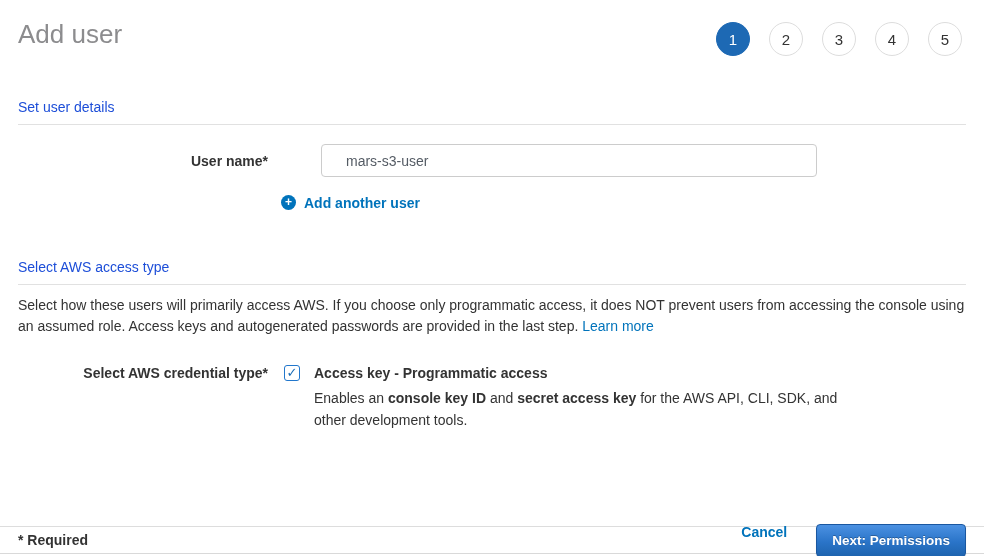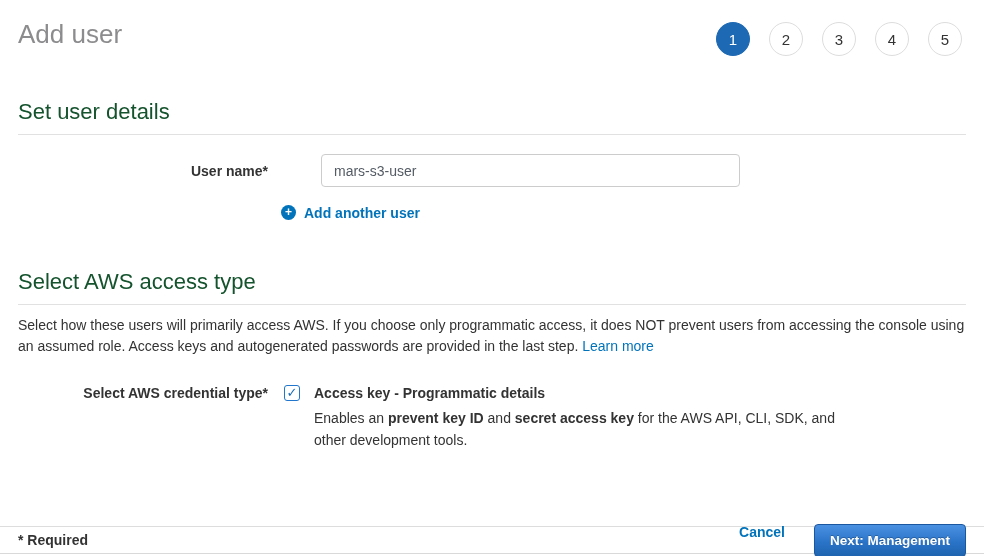--- a/index.html
+++ b/index.html
@@ -47,23 +47,23 @@
   }
   .step-circle.active {
     background: #1d69b4;
     border-color: #1d69b4;
     color: #fff;
   }
 
   
   .content { padding: 0 18px; }
   .section-heading {
-    font-size: 22px;
+    font-size: 14px;
     font-weight: 400;
-    color: #14532d;
+    color: #1d4ed8;
     padding-bottom: 9px;
     border-bottom: 1px solid #e1e1e1;
   }
   .section-heading.first { margin-top: 43px; }
   .section-heading.second { margin-top: 48px; }
   .intro {
     margin-top: 10px;
     font-size: 14px;
     line-height: 21px;
     color: #333;
@@ -84,25 +84,25 @@
   .field-label-col {
     width: 250px;
     text-align: right;
     font-size: 14px;
     font-weight: bold;
     color: #333;
     flex-shrink: 0;
   }
   .username-input {
     margin-left: 13px;
-    width: 419px;
+    width: 496px;
     height: 33px;
     border: 1px solid #ccc;
     border-radius: 4px;
-    padding: 0 12px;
+    padding: 0 24px;
     font-size: 14px;
     color: #545b64;
     font-family: "Liberation Sans", "DejaVu Sans", sans-serif;
     outline: none;
   }
   .add-user-row {
     margin-top: 15px;
     margin-left: 263px;
   }
   .add-user-link {
@@ -257,31 +257,31 @@
     <div class="cred-row">
       <div class="field-label-col cred-label">Select AWS credential type*</div>
 
       <div class="options-col">
 
         <div class="option">
           <span class="checkbox checked">
             <span class="check-glyph">✓</span>
           </span>
           <div class="option-body">
-            <div class="option-title">Access key - Programmatic details</div>
-            <div class="option-desc"><span>Enables an </span><span class="b">prevent key ID</span><span> and </span><span class="b">secret access key</span><span> for the AWS API, CLI, SDK, and other development tools.</span></div>
+            <div class="option-title">Access key - Programmatic access</div>
+            <div class="option-desc"><span>Enables an </span><span class="b">console key ID</span><span> and </span><span class="b">secret access key</span><span> for the AWS API, CLI, SDK, and other development tools.</span></div>
           </div>
         </div>
 
 
       </div>
     </div>
   </div>
 
   <div class="footer">
     <span class="required-note">* Required</span>
     <div class="footer-actions">
       <a class="cancel-link">Cancel</a>
-      <button class="next-button">Next: Management</button>
+      <button class="next-button">Next: Permissions</button>
     </div>
   </div>
 
 </div>
 
 </body></html>

